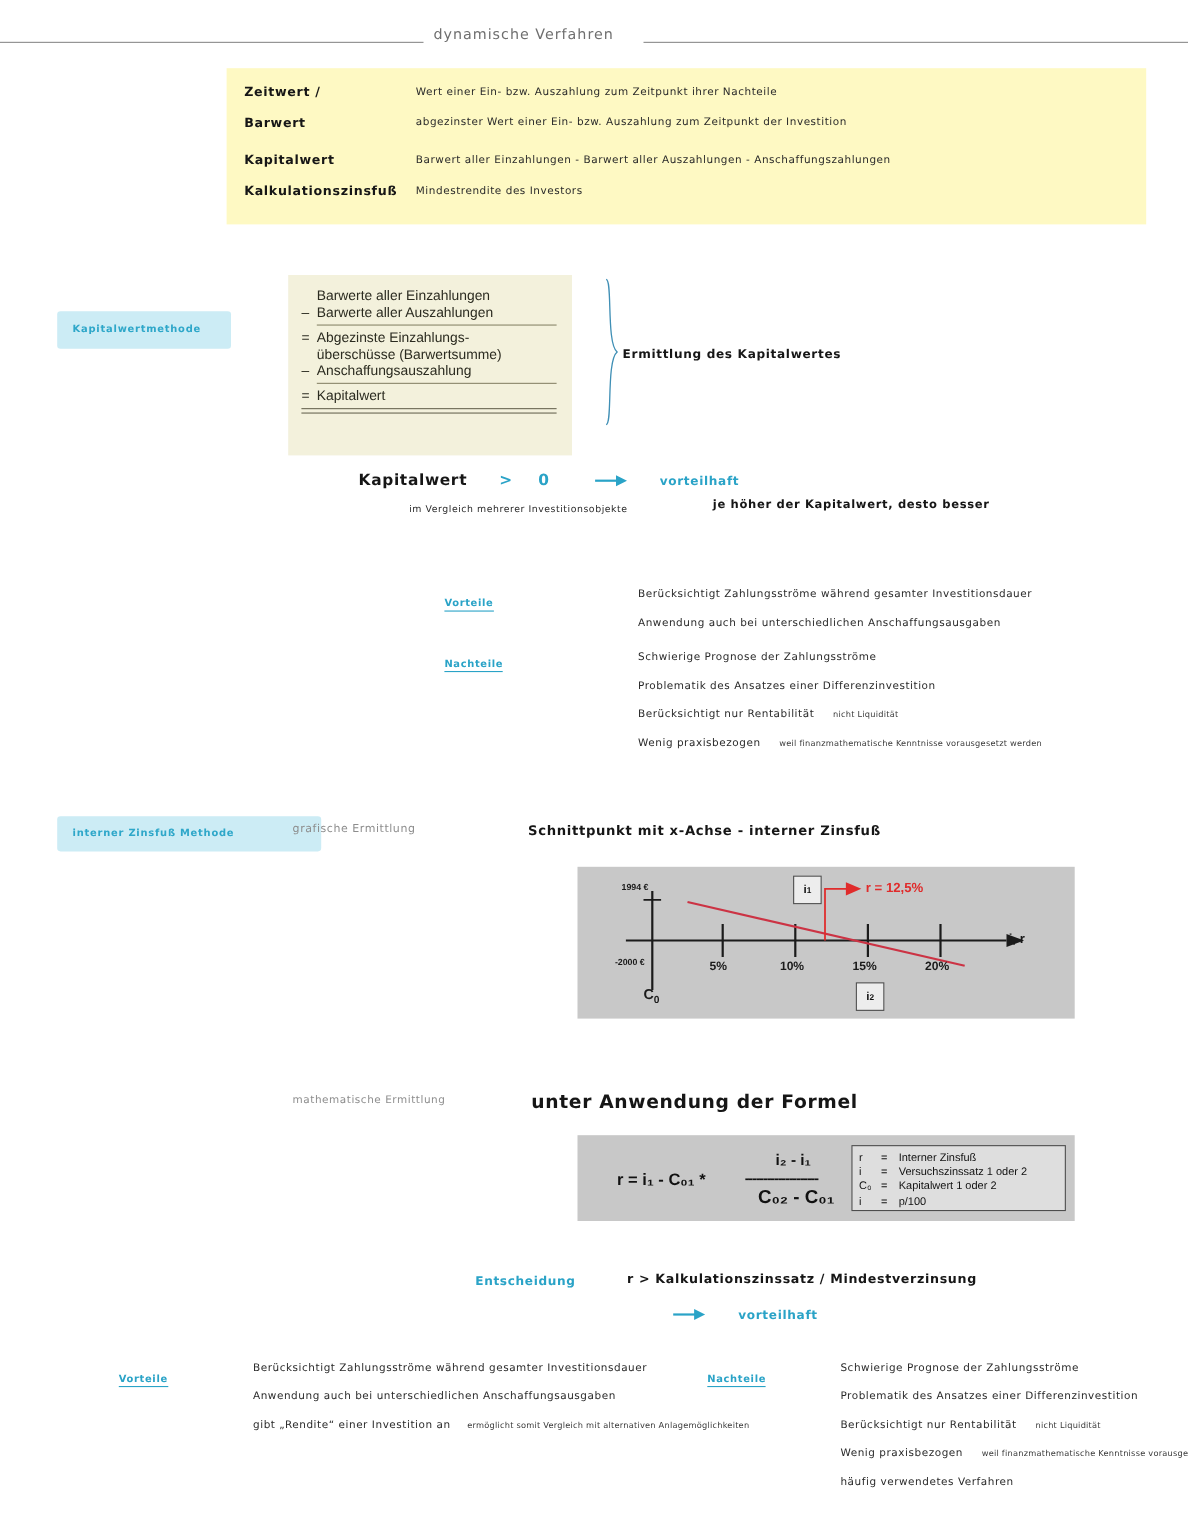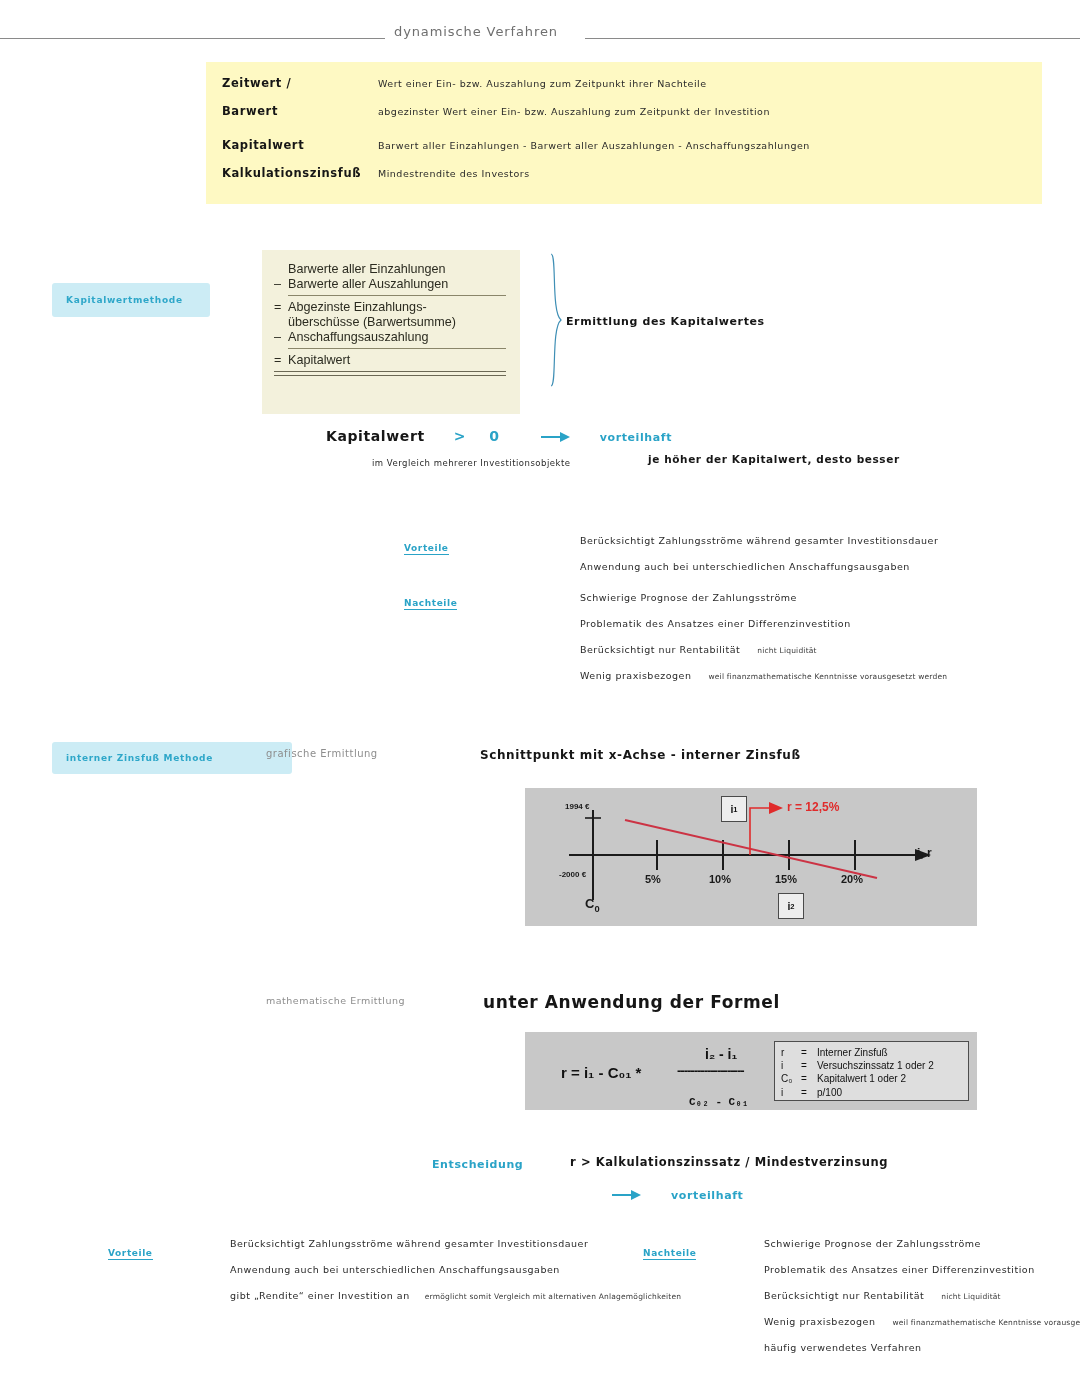--- a/index.html
+++ b/index.html
@@ -285,21 +285,21 @@
   <div class="ch-txt" style="left:262px;top:12px;font-size:12px;color:#e02b2b;">r = 12,5%</div>
 </div>
 
 <div class="abs hw-grey" id="math-caption">mathematische Ermittlung</div>
 <div class="abs hw" id="formula-heading">unter Anwendung der Formel</div>
 
 <div class="abs" id="formula-panel">
   <div class="abs fm" style="left:36px;top:32px;font-size:15px;">r = i₁ - C₀₁ *</div>
   <div class="abs fm" style="left:180px;top:14px;font-size:14px;">i₂ - i₁</div>
   <div class="abs fm" style="left:152px;top:31px;font-size:13px;letter-spacing:-1px;">--------------------</div>
-  <div class="abs fm" style="left:164px;top:64px;font-size:11px;font-family:Liberation Mono, monospace;">C₀₂ - C₀₁</div>
+  <div class="abs fm" style="left:164px;top:47px;font-size:17px;">C₀₂ - C₀₁</div>
 
   <div id="legend-box">
     <div class="legend-row">
       <span class="lg-sym">r</span>
       <span class="lg-eq">=</span>
       <span>Interner Zinsfuß</span>
     </div>
     <div class="legend-row">
       <span class="lg-sym">i</span>
       <span class="lg-eq">=</span>

